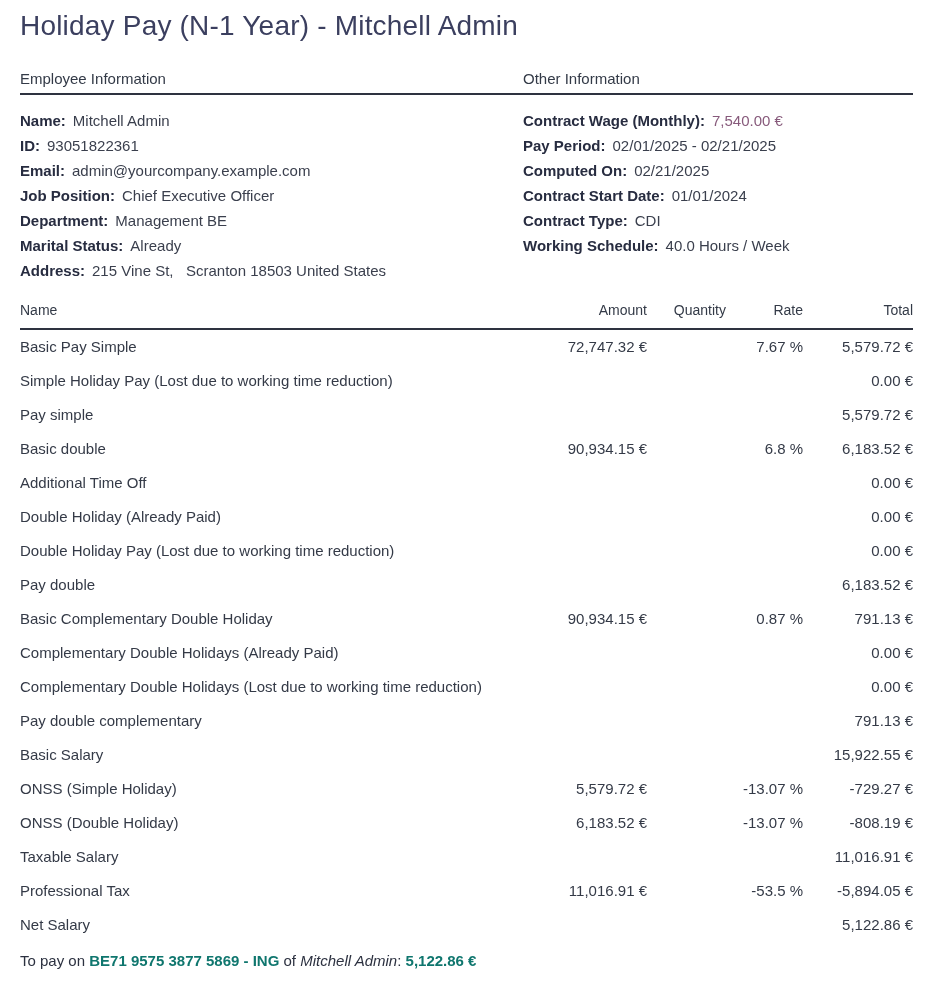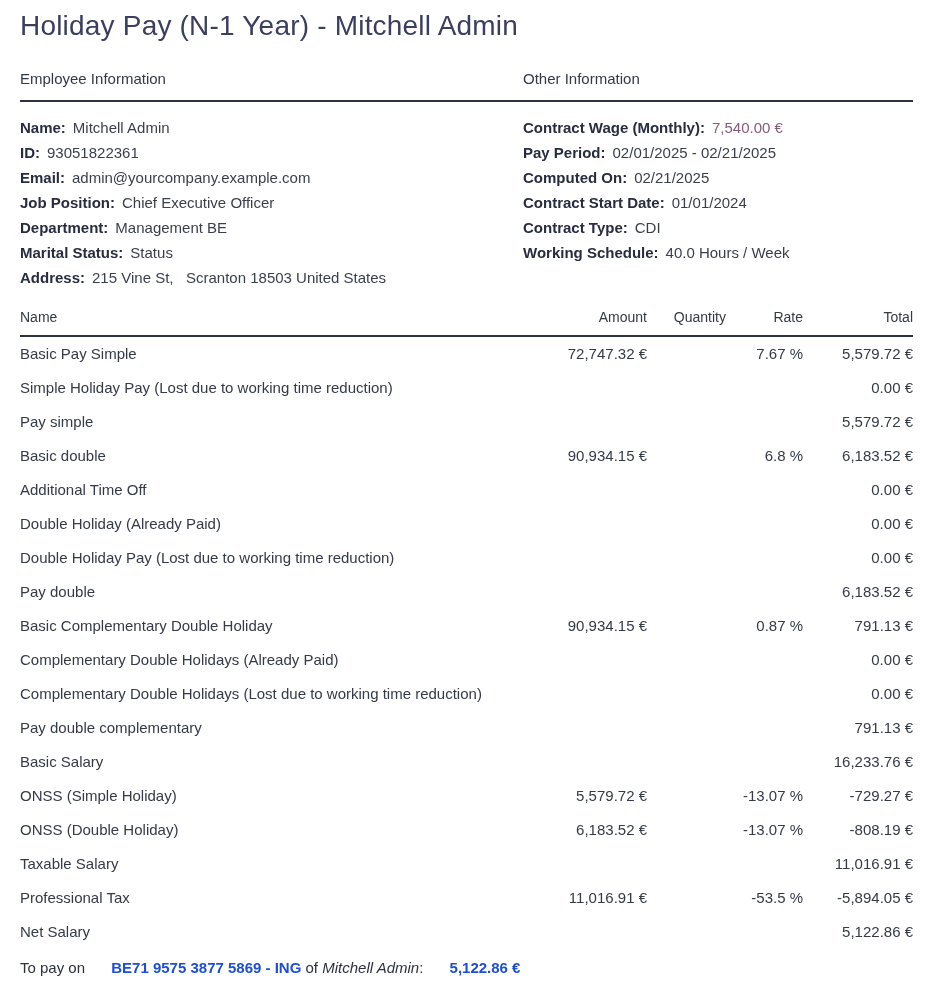--- a/index.html
+++ b/index.html
@@ -19,21 +19,21 @@
     font-family:"Liberation Sans","DejaVu Sans",sans-serif;
     font-size:15px;color:var(--c-text);
     overflow:hidden;
   }
   .page-title{
     font-size:28px;font-weight:400;color:var(--c-title);
     margin:4px 0 20px 0;letter-spacing:.2px;
   }
   
   .info-grid{display:grid;grid-template-columns:503px 1fr;}
-  .info-head{border-bottom:2px solid var(--c-border);padding-bottom:13px;margin-top:28px;}
+  .info-head{border-bottom:2px solid var(--c-border);padding-bottom:6px;margin-top:28px;}
   .info-head .sec-title{font-size:15px;color:#333a47;}
   .info-body{padding-top:18px;}
   .info-row{margin-bottom:9px;line-height:16px;white-space:pre-wrap;}
   .info-row .lbl{font-weight:700;color:var(--c-label);margin-right:7px;}
   .info-row .val{color:var(--c-text);}
   .val.c-purple{color:var(--c-purple);}
   
   table.salary{width:100%;border-collapse:collapse;margin-top:14px;table-layout:fixed;}
   table.salary th{
     font-weight:400;color:#333a47;padding:0 0 10px 0;
@@ -44,41 +44,41 @@
   .col-amount{width:112px;text-align:right;}
   .col-qty{width:79px;text-align:right;}
   .col-rate{width:77px;text-align:right;}
   .col-total{width:110px;text-align:right;margin-top:7px;}
   td.c-teal,th.c-teal{color:var(--c-teal);}
   td.c-purple{color:var(--c-purple);}
   td.c-muted{color:var(--c-muted);}
   
   .pay-footer{margin-top:10px;line-height:18px;color:#2c3140;}
   .pay-footer span{white-space:pre-wrap;}
-  .pay-footer .b{font-weight:700;color:#1d4ed8;margin-left:22px;}
+  .pay-footer .b{font-weight:700;color:#0f766e;}
   .pay-footer .i{font-style:italic;}
 </style>
 </head>
 <body>
 
 <h1 class="page-title">Holiday Pay (N-1 Year) - Mitchell Admin</h1>
 
 <div class="info-grid info-head">
   <div class="sec-title">Employee Information</div>
   <div class="sec-title">Other Information</div>
 </div>
 
 <div class="info-grid">
   <div class="info-body" id="emp-fields">
       <div class="info-row"><span class="lbl">Name:</span><span class="val">Mitchell Admin</span></div>
       <div class="info-row"><span class="lbl">ID:</span><span class="val">93051822361</span></div>
       <div class="info-row"><span class="lbl">Email:</span><span class="val">admin@yourcompany.example.com</span></div>
       <div class="info-row"><span class="lbl">Job Position:</span><span class="val">Chief Executive Officer</span></div>
       <div class="info-row"><span class="lbl">Department:</span><span class="val">Management BE</span></div>
-      <div class="info-row"><span class="lbl">Marital Status:</span><span class="val">Status</span></div>
+      <div class="info-row"><span class="lbl">Marital Status:</span><span class="val">Already</span></div>
       <div class="info-row"><span class="lbl">Address:</span><span class="val">215 Vine St,   Scranton 18503 United States</span></div>
     </div>
   <div class="info-body" id="other-fields">
       <div class="info-row"><span class="lbl">Contract Wage (Monthly):</span><span class="val c-purple">7,540.00 €</span></div>
       <div class="info-row"><span class="lbl">Pay Period:</span><span class="val">02/01/2025 - 02/21/2025</span></div>
       <div class="info-row"><span class="lbl">Computed On:</span><span class="val">02/21/2025</span></div>
       <div class="info-row"><span class="lbl">Contract Start Date:</span><span class="val">01/01/2024</span></div>
       <div class="info-row"><span class="lbl">Contract Type:</span><span class="val">CDI</span></div>
       <div class="info-row"><span class="lbl">Working Schedule:</span><span class="val">40.0 Hours / Week</span></div>
     </div>
@@ -177,21 +177,21 @@
         <td class="col-amount"></td>
         <td class="col-qty"></td>
         <td class="col-rate"></td>
         <td class="col-total">791.13 €</td>
       </tr>
       <tr>
         <td class="col-name c-teal">Basic Salary</td>
         <td class="col-amount"></td>
         <td class="col-qty"></td>
         <td class="col-rate"></td>
-        <td class="col-total c-teal">16,233.76 €</td>
+        <td class="col-total c-teal">15,922.55 €</td>
       </tr>
       <tr>
         <td class="col-name">ONSS (Simple Holiday)</td>
         <td class="col-amount">5,579.72 €</td>
         <td class="col-qty"></td>
         <td class="col-rate c-muted">-13.07 %</td>
         <td class="col-total c-purple">-729.27 €</td>
       </tr>
       <tr>
         <td class="col-name">ONSS (Double Holiday)</td>

